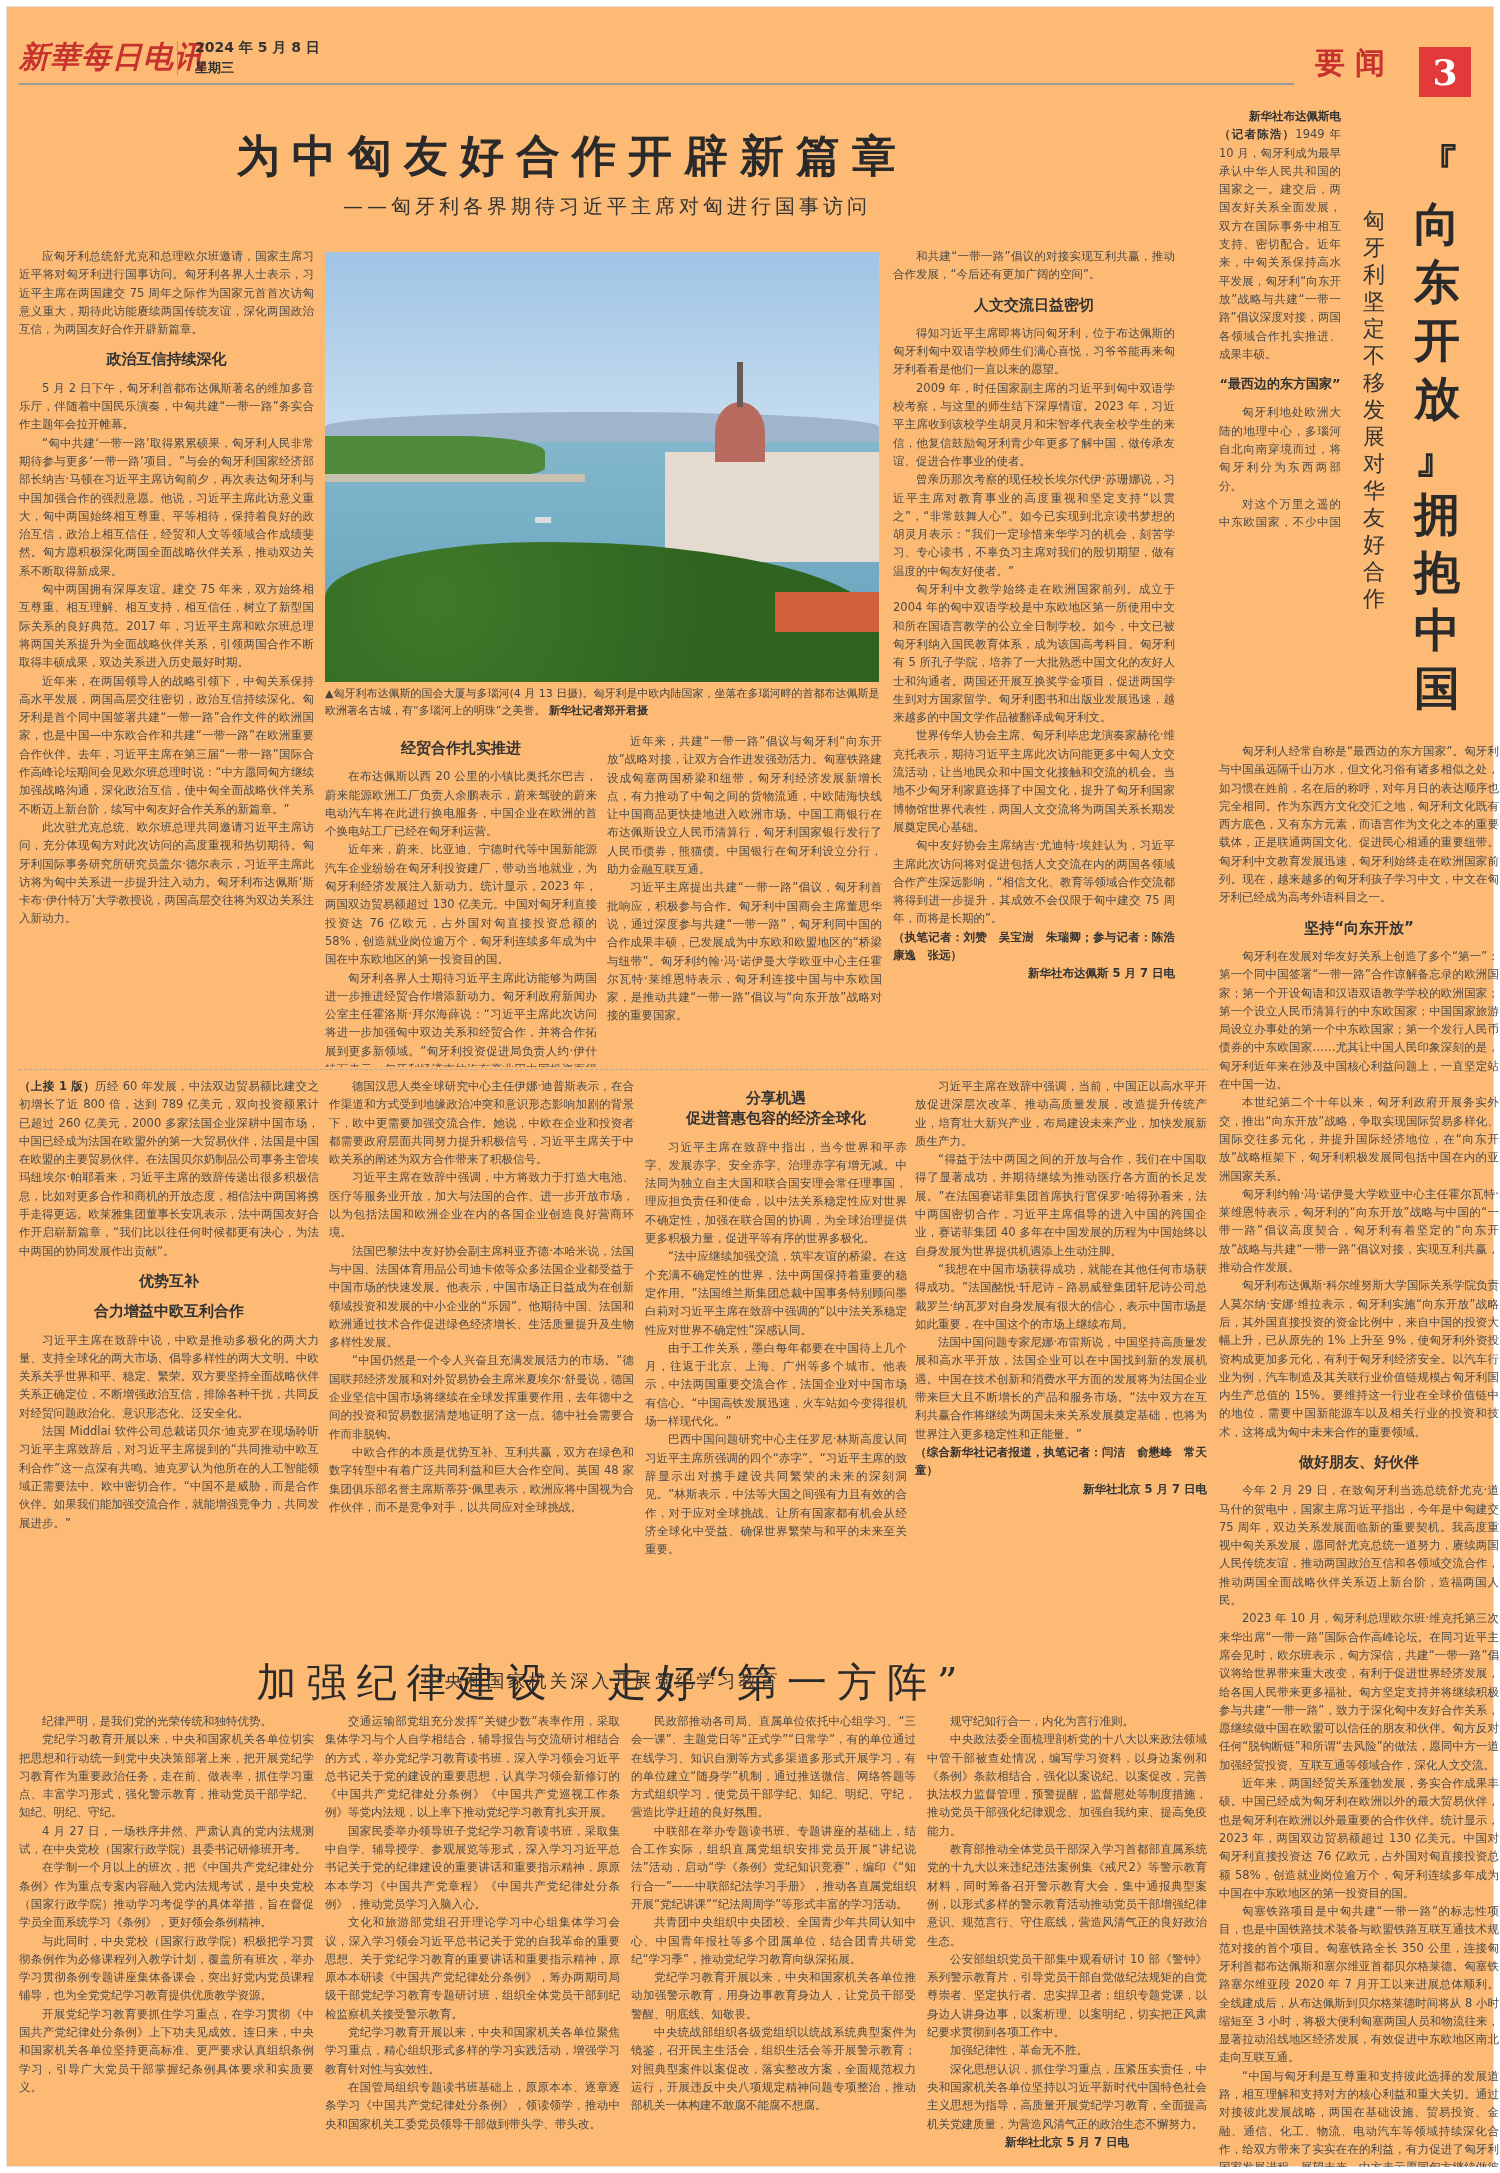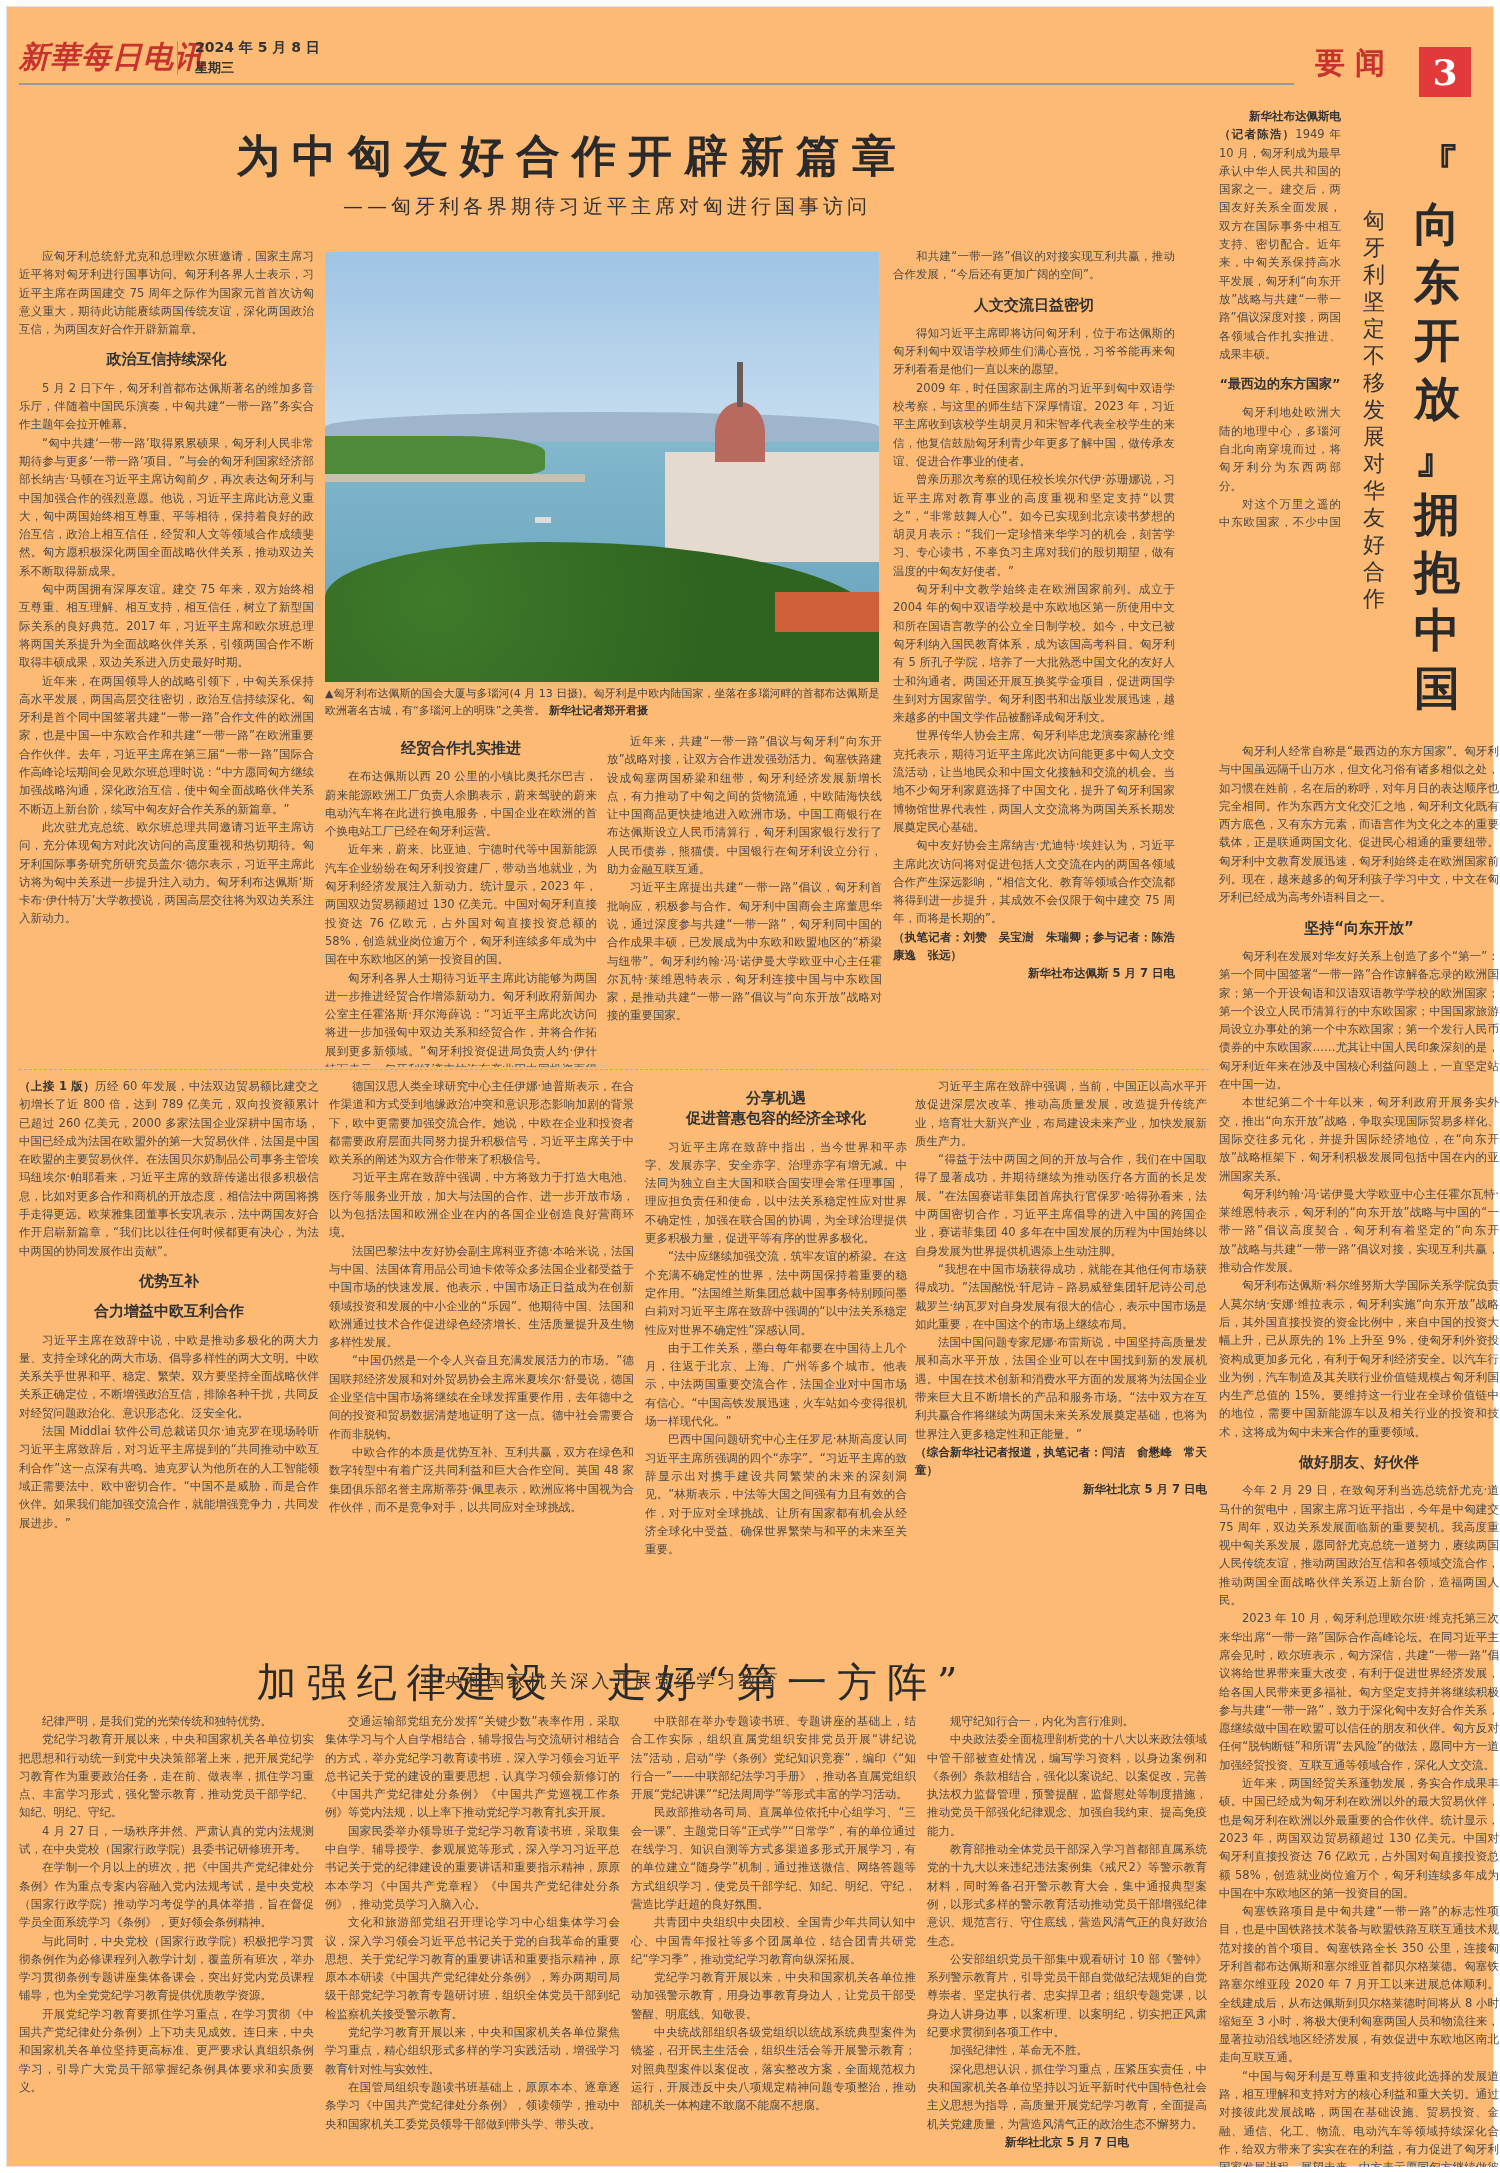--- a/index.html
+++ b/index.html
@@ -228,22 +228,22 @@
 
   <div class="col" style="left:318px; top:1705px; width:295px; height:455px;">
     <p>交通运输部党组充分发挥“关键少数”表率作用，采取集体学习与个人自学相结合，辅导报告与交流研讨相结合的方式，举办党纪学习教育读书班，深入学习领会习近平总书记关于党的建设的重要思想，认真学习领会新修订的《中国共产党纪律处分条例》《中国共产党巡视工作条例》等党内法规，以上率下推动党纪学习教育扎实开展。</p>
     <p>国家民委举办领导班子党纪学习教育读书班，采取集中自学、辅导授学、参观展览等形式，深入学习习近平总书记关于党的纪律建设的重要讲话和重要指示精神，原原本本学习《中国共产党章程》《中国共产党纪律处分条例》，推动党员学习入脑入心。</p>
     <p>文化和旅游部党组召开理论学习中心组集体学习会议，深入学习领会习近平总书记关于党的自我革命的重要思想、关于党纪学习教育的重要讲话和重要指示精神，原原本本研读《中国共产党纪律处分条例》，筹办两期司局级干部党纪学习教育专题研讨班，组织全体党员干部到纪检监察机关接受警示教育。</p>
     <p>党纪学习教育开展以来，中央和国家机关各单位聚焦学习重点，精心组织形式多样的学习实践活动，增强学习教育针对性与实效性。</p>
     <p>在国管局组织专题读书班基础上，原原本本、逐章逐条学习《中国共产党纪律处分条例》，领读领学，推动中央和国家机关工委党员领导干部做到带头学、带头改。</p>
   </div>
 
   <div class="col" style="left:624px; top:1705px; width:285px; height:455px;">
+    <p>民政部推动各司局、直属单位依托中心组学习、“三会一课”、主题党日等“正式学”“日常学”，有的单位通过在线学习、知识自测等方式多渠道多形式开展学习，有的单位建立“随身学”机制，通过推送微信、网络答题等方式组织学习，使党员干部学纪、知纪、明纪、守纪，营造比学赶超的良好氛围。</p>
     <p>中联部在举办专题读书班、专题讲座的基础上，结合工作实际，组织直属党组织安排党员开展“讲纪说法”活动，启动“学《条例》党纪知识竞赛”，编印《“知行合一”——中联部纪法学习手册》，推动各直属党组织开展“党纪讲课”“纪法周周学”等形式丰富的学习活动。</p>
-    <p>民政部推动各司局、直属单位依托中心组学习、“三会一课”、主题党日等“正式学”“日常学”，有的单位通过在线学习、知识自测等方式多渠道多形式开展学习，有的单位建立“随身学”机制，通过推送微信、网络答题等方式组织学习，使党员干部学纪、知纪、明纪、守纪，营造比学赶超的良好氛围。</p>
     <p>共青团中央组织中央团校、全国青少年共同认知中心、中国青年报社等多个团属单位，结合团青共研党纪“学习季”，推动党纪学习教育向纵深拓展。</p>
     <p>党纪学习教育开展以来，中央和国家机关各单位推动加强警示教育，用身边事教育身边人，让党员干部受警醒、明底线、知敬畏。</p>
     <p>中央统战部组织各级党组织以统战系统典型案件为镜鉴，召开民主生活会，组织生活会等开展警示教育；对照典型案件以案促改，落实整改方案，全面规范权力运行，开展违反中央八项规定精神问题专项整治，推动部机关一体构建不敢腐不能腐不想腐。</p>
   </div>
 
   <div class="col" style="left:920px; top:1705px; width:280px; height:455px;">
     <p>规守纪知行合一，内化为言行准则。</p>
     <p>中央政法委全面梳理剖析党的十八大以来政法领域中管干部被查处情况，编写学习资料，以身边案例和《条例》条款相结合，强化以案说纪、以案促改，完善执法权力监督管理，预警提醒，监督慰处等制度措施，推动党员干部强化纪律观念、加强自我约束、提高免疫能力。</p>
     <p>教育部推动全体党员干部深入学习首都部直属系统党的十九大以来违纪违法案例集《戒尺2》等警示教育材料，同时筹备召开警示教育大会，集中通报典型案例，以形式多样的警示教育活动推动党员干部增强纪律意识、规范言行、守住底线，营造风清气正的良好政治生态。</p>
     <p>公安部组织党员干部集中观看研讨 10 部《警钟》系列警示教育片，引导党员干部自觉做纪法规矩的自觉尊崇者、坚定执行者、忠实捍卫者；组织专题党课，以身边人讲身边事，以案析理、以案明纪，切实把正风肃纪要求贯彻到各项工作中。</p>

